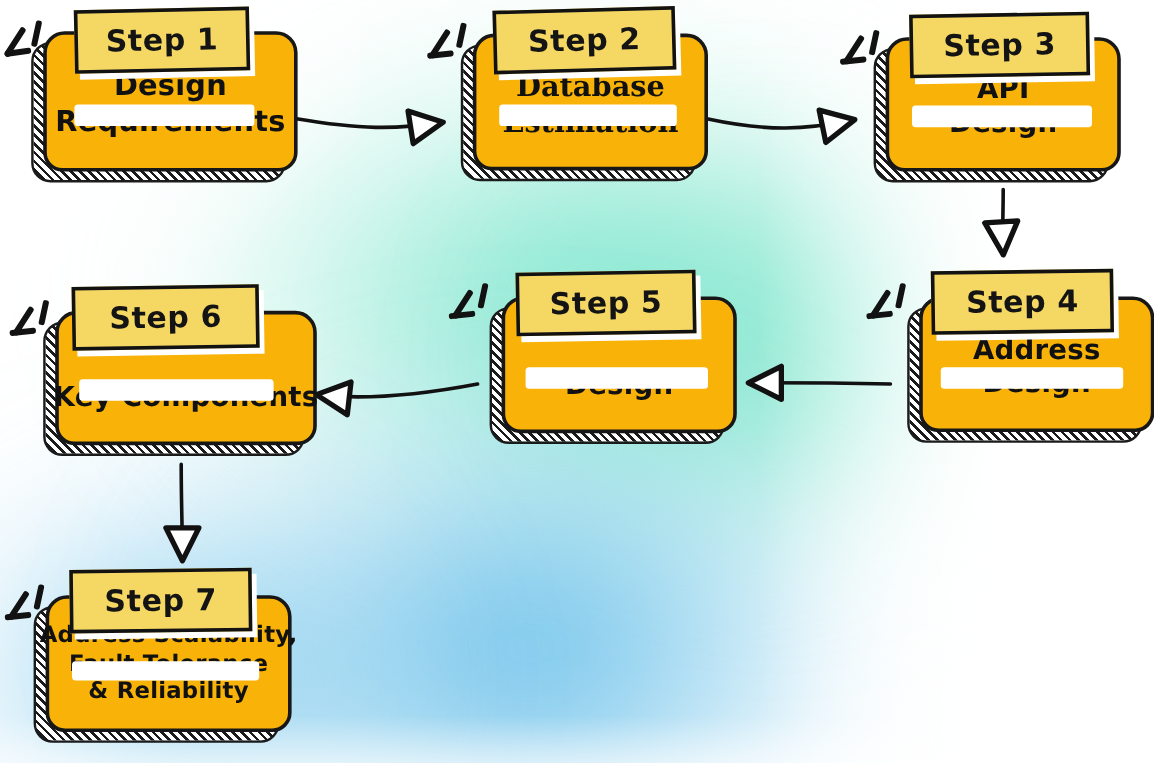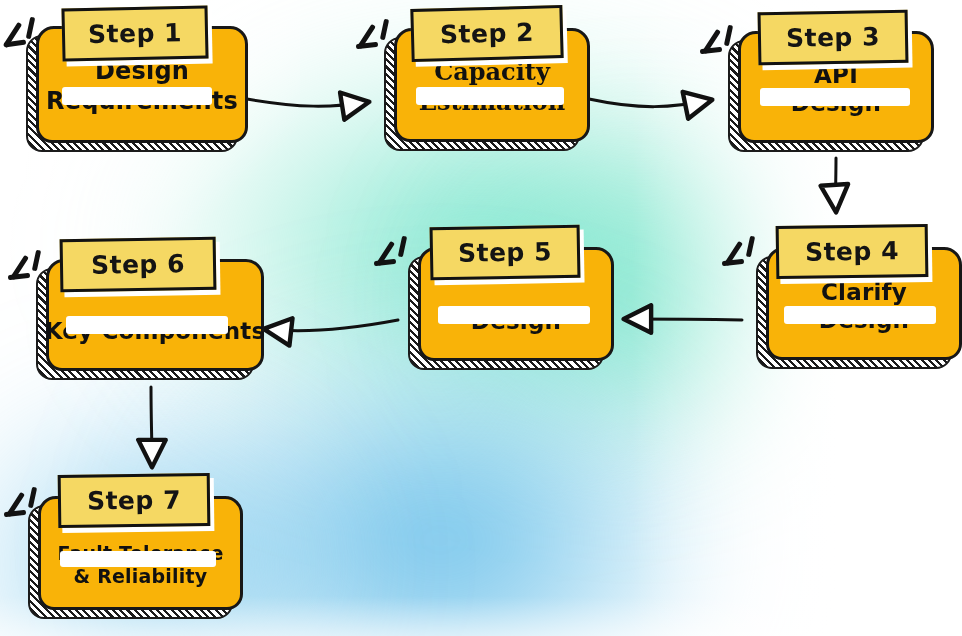--- a/index.html
+++ b/index.html
@@ -147,21 +147,21 @@
       <span style="left:8px;top:8px;width:5px;height:28px;transform:rotate(33deg);"></span>
       <span style="left:26px;top:4px;width:5px;height:22px;transform:rotate(12deg);"></span>
     </div>
   </div>
 
   <div class="node" style="left:384px;top:37px;width:196px;height:114px;">
     <div class="shadowstripe"></div>
     <div class="body"></div>
     <div class="paper" style="left:32px;top:50px;width:148px;height:18px;"></div>
     <div class="bodytext t-s2 f-serif" style="height:98px;">
-      <span class="ln">Capacity</span>
+      <span class="ln">Database</span>
       <span class="ln">Estimation</span>
     </div>
     <div class="tag" style="left:27px;top:-30px;width:152px;height:53px;font-size:25px;transform:rotate(-1.5deg);">Step 2</div>
     <div class="sparkle" style="left:-28px;top:-22px;width:48px;height:48px;">
       <span style="left:0px;top:28px;width:22px;height:5px;transform:rotate(-6deg);"></span>
       <span style="left:8px;top:8px;width:5px;height:27px;transform:rotate(33deg);"></span>
       <span style="left:26px;top:4px;width:5px;height:21px;transform:rotate(12deg);"></span>
     </div>
   </div>
 
@@ -179,21 +179,21 @@
       <span style="left:9px;top:8px;width:5px;height:27px;transform:rotate(33deg);"></span>
       <span style="left:26px;top:5px;width:5px;height:21px;transform:rotate(12deg);"></span>
     </div>
   </div>
 
   <div class="node" style="left:756px;top:256px;width:196px;height:113px;">
     <div class="shadowstripe"></div>
     <div class="body"></div>
     <div class="paper" style="left:28px;top:50px;width:152px;height:18px;"></div>
     <div class="bodytext t-s4 f-round" style="height:97px;">
-      <span class="ln">Clarify</span>
+      <span class="ln">Address</span>
       <span class="ln">Design</span>
     </div>
     <div class="tag" style="left:20px;top:-31px;width:152px;height:53px;font-size:25px;transform:rotate(-0.8deg);">Step 4</div>
     <div class="sparkle" style="left:-34px;top:-24px;width:48px;height:48px;">
       <span style="left:0px;top:28px;width:22px;height:5px;transform:rotate(-6deg);"></span>
       <span style="left:9px;top:8px;width:5px;height:27px;transform:rotate(33deg);"></span>
       <span style="left:26px;top:4px;width:5px;height:21px;transform:rotate(12deg);"></span>
     </div>
   </div>
 
@@ -225,20 +225,21 @@
       <span style="left:9px;top:8px;width:5px;height:27px;transform:rotate(33deg);"></span>
       <span style="left:26px;top:4px;width:5px;height:21px;transform:rotate(12deg);"></span>
     </div>
   </div>
 
   <div class="node" style="left:28px;top:505px;width:205px;height:114px;">
     <div class="shadowstripe"></div>
     <div class="body"></div>
     <div class="paper" style="left:32px;top:46px;width:156px;height:16px;"></div>
     <div class="bodytext t-s7 f-round" style="height:100px;font-size:19px;padding-bottom:8px;">
+      <span class="ln">Address Scalability,</span>
       <span class="ln">Fault Tolerance</span>
       <span class="ln">&amp; Reliability</span>
     </div>
     <div class="tag" style="left:30px;top:-31px;width:152px;height:53px;font-size:25px;transform:rotate(-0.7deg);">Step 7</div>
     <div class="sparkle" style="left:-24px;top:-22px;width:48px;height:48px;">
       <span style="left:0px;top:28px;width:22px;height:5px;transform:rotate(-6deg);"></span>
       <span style="left:9px;top:8px;width:5px;height:27px;transform:rotate(33deg);"></span>
       <span style="left:26px;top:4px;width:5px;height:21px;transform:rotate(12deg);"></span>
     </div>
   </div>

